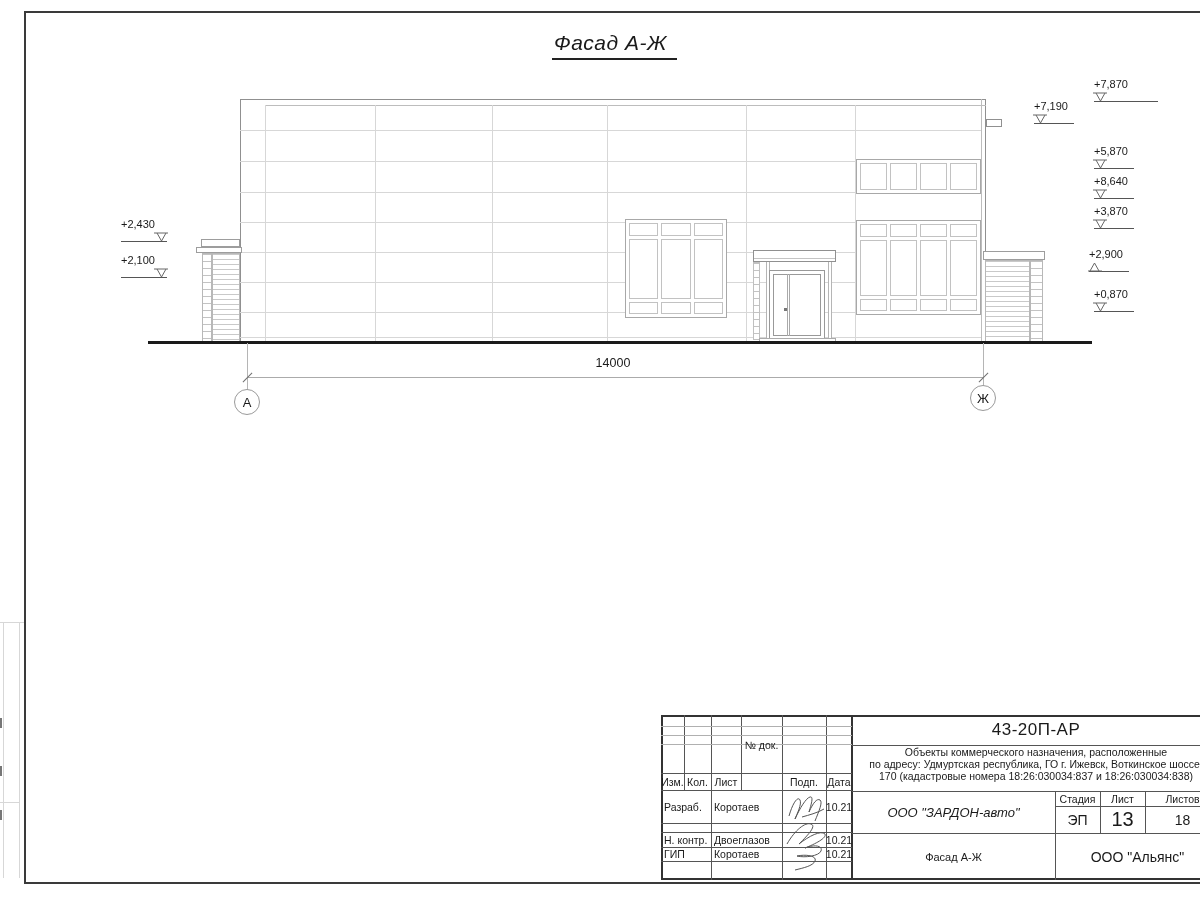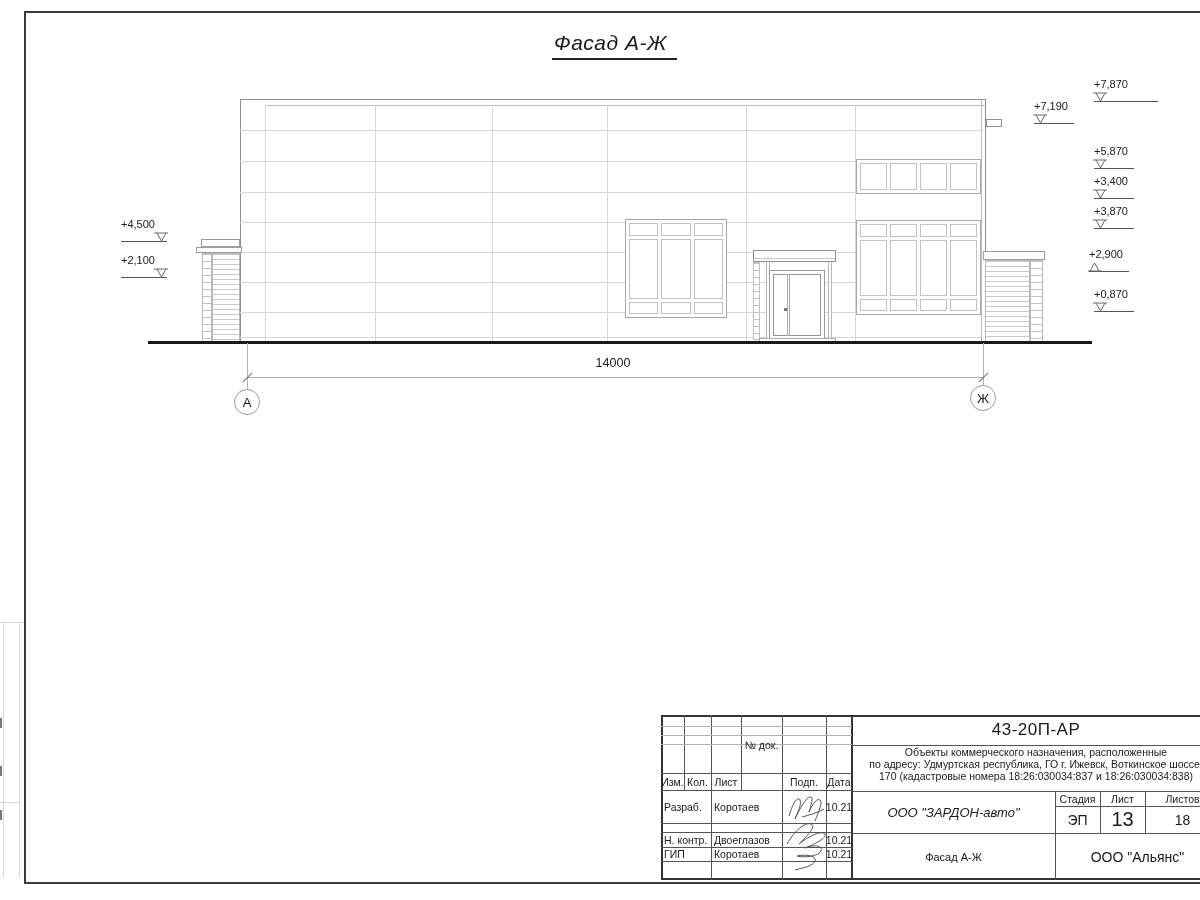--- a/index.html
+++ b/index.html
@@ -146,21 +146,21 @@
       <path d="M1 1 H15 M4 1 L8.5 9 L13 1" stroke="#666" fill="none"></path>
     </svg>
 </div>
 <div class="elev" style="left:1094px;top:145px;width:40px">
   <span class="lbl">+5,870</span>
   <svg width="16" height="10">
       <path d="M1 1 H15 M4 1 L8.5 9 L13 1" stroke="#666" fill="none"></path>
     </svg>
 </div>
 <div class="elev" style="left:1094px;top:175px;width:40px">
-  <span class="lbl">+3,400</span>
+  <span class="lbl">+8,640</span>
   <svg width="16" height="10">
       <path d="M1 1 H15 M4 1 L8.5 9 L13 1" stroke="#666" fill="none"></path>
     </svg>
 </div>
 <div class="elev" style="left:1094px;top:205px;width:40px">
   <span class="lbl">+3,870</span>
   <svg width="16" height="10">
       <path d="M1 1 H15 M4 1 L8.5 9 L13 1" stroke="#666" fill="none"></path>
     </svg>
 </div>
@@ -171,21 +171,21 @@
     </svg><span class="lbl" style="display:inline-block;width:40px">+2,900</span>
 </div>
 <div class="elev" style="left:1094px;top:288px;width:40px">
   <span class="lbl">+0,870</span>
   <svg width="16" height="10">
       <path d="M1 1 H15 M4 1 L8.5 9 L13 1" stroke="#666" fill="none"></path>
     </svg>
 </div>
 
 <div class="elev" style="left:121px;top:218px;width:46px">
-  <span class="lbl">+4,500</span>
+  <span class="lbl">+2,430</span>
   <svg width="16" height="10" style="left:32px">
       <path d="M1 1 H15 M4 1 L8.5 9 L13 1" stroke="#666" fill="none"></path>
     </svg>
 </div>
 <div class="elev" style="left:121px;top:254px;width:46px">
   <span class="lbl">+2,100</span>
   <svg width="16" height="10" style="left:32px">
       <path d="M1 1 H15 M4 1 L8.5 9 L13 1" stroke="#666" fill="none"></path>
     </svg>
 </div>

